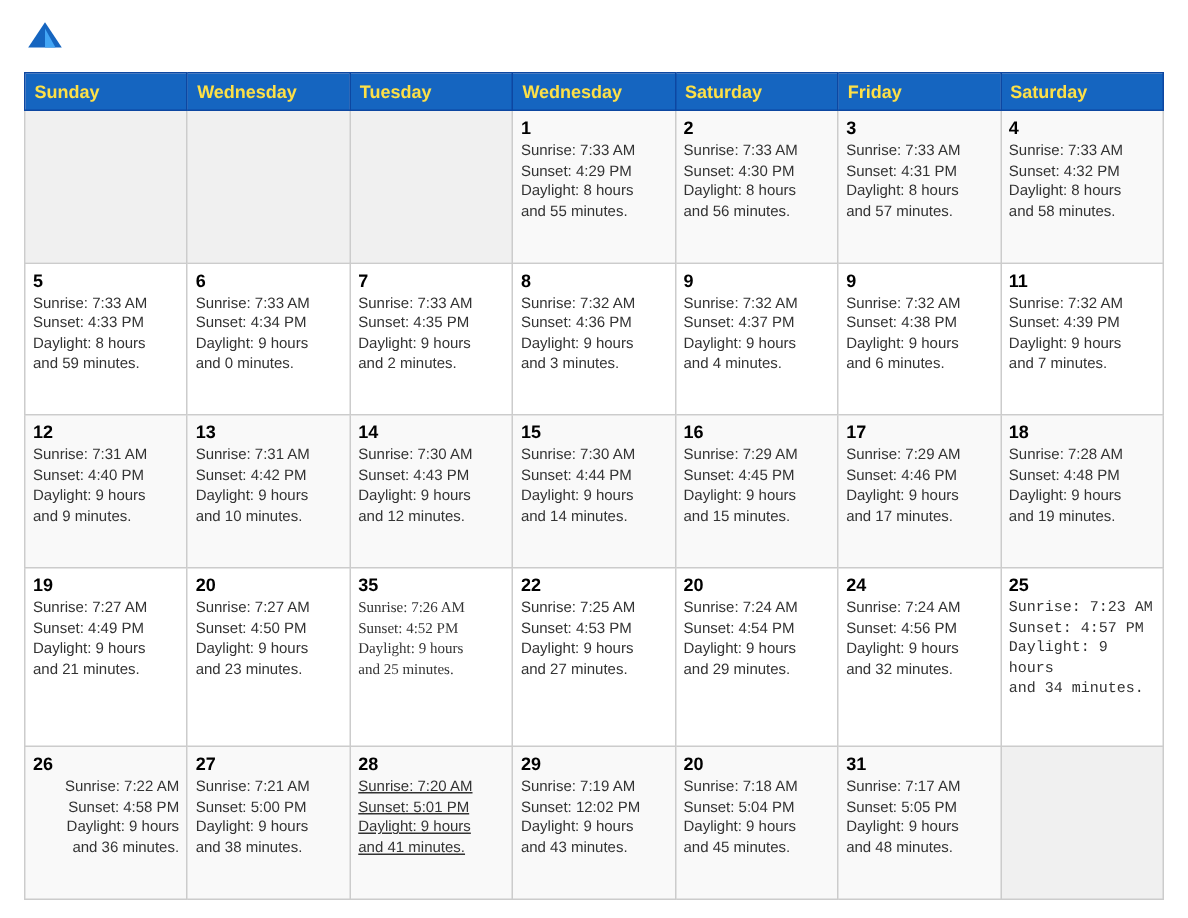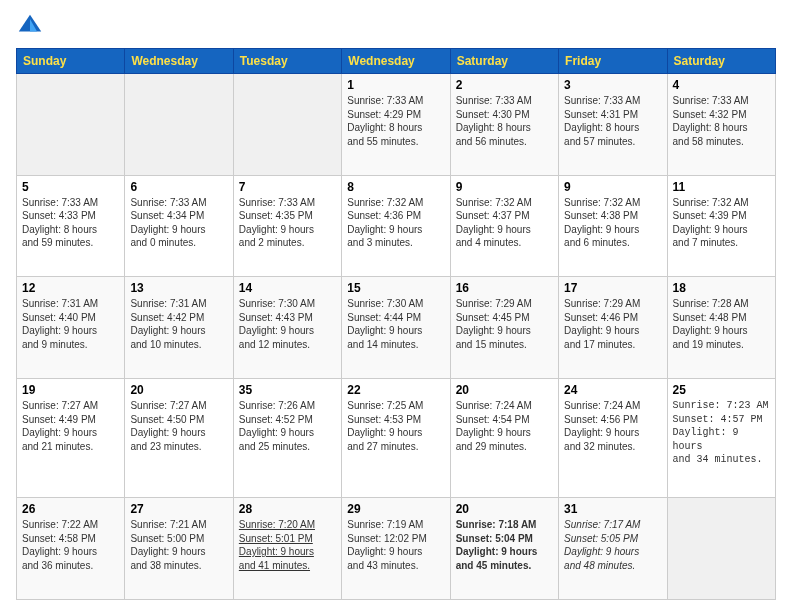--- a/index.html
+++ b/index.html
@@ -269,21 +269,21 @@
           </td>
           <td>
             <span class="day-number">20</span>
             <div class="day-info" style="white-space: pre-line;">Sunrise: 7:27 AM
 Sunset: 4:50 PM
 Daylight: 9 hours
 and 23 minutes.</div>
           </td>
           <td>
             <span class="day-number">35</span>
-            <div class="day-info" style="white-space: pre-line;">Sunrise: 7:26 AM
+            <div class="day-info" style="white-space: pre-line; font-family: Liberation Serif, serif;">Sunrise: 7:26 AM
 Sunset: 4:52 PM
 Daylight: 9 hours
 and 25 minutes.</div>
           </td>
           <td>
             <span class="day-number">22</span>
             <div class="day-info" style="white-space: pre-line;">Sunrise: 7:25 AM
 Sunset: 4:53 PM
 Daylight: 9 hours
 and 27 minutes.</div>
@@ -306,21 +306,21 @@
             <span class="day-number">25</span>
             <div class="day-info" style="white-space: pre-line; font-family: Liberation Mono, monospace;">Sunrise: 7:23 AM
 Sunset: 4:57 PM
 Daylight: 9 hours
 and 34 minutes.</div>
           </td>
         </tr>
         <tr>
           <td>
             <span class="day-number">26</span>
-            <div class="day-info" style="white-space: pre-line;">Sunrise: 7:22 AM
+            <div class="day-info" style="white-space: pre-line; text-align: right;">Sunrise: 7:22 AM
 Sunset: 4:58 PM
 Daylight: 9 hours
 and 36 minutes.</div>
           </td>
           <td>
             <span class="day-number">27</span>
             <div class="day-info" style="white-space: pre-line;">Sunrise: 7:21 AM
 Sunset: 5:00 PM
 Daylight: 9 hours
 and 38 minutes.</div>
@@ -334,28 +334,28 @@
           </td>
           <td>
             <span class="day-number">29</span>
             <div class="day-info" style="white-space: pre-line;">Sunrise: 7:19 AM
 Sunset: 12:02 PM
 Daylight: 9 hours
 and 43 minutes.</div>
           </td>
           <td>
             <span class="day-number">20</span>
-            <div class="day-info" style="white-space: pre-line; font-weight: bold;">Sunrise: 7:18 AM
+            <div class="day-info" style="white-space: pre-line;">Sunrise: 7:18 AM
 Sunset: 5:04 PM
 Daylight: 9 hours
 and 45 minutes.</div>
           </td>
           <td>
             <span class="day-number">31</span>
-            <div class="day-info" style="white-space: pre-line; font-style: italic;">Sunrise: 7:17 AM
+            <div class="day-info" style="white-space: pre-line;">Sunrise: 7:17 AM
 Sunset: 5:05 PM
 Daylight: 9 hours
 and 48 minutes.</div>
           </td>
           <td class="empty"></td>
         </tr>
       </tbody>
   </table>
 </div>
 

